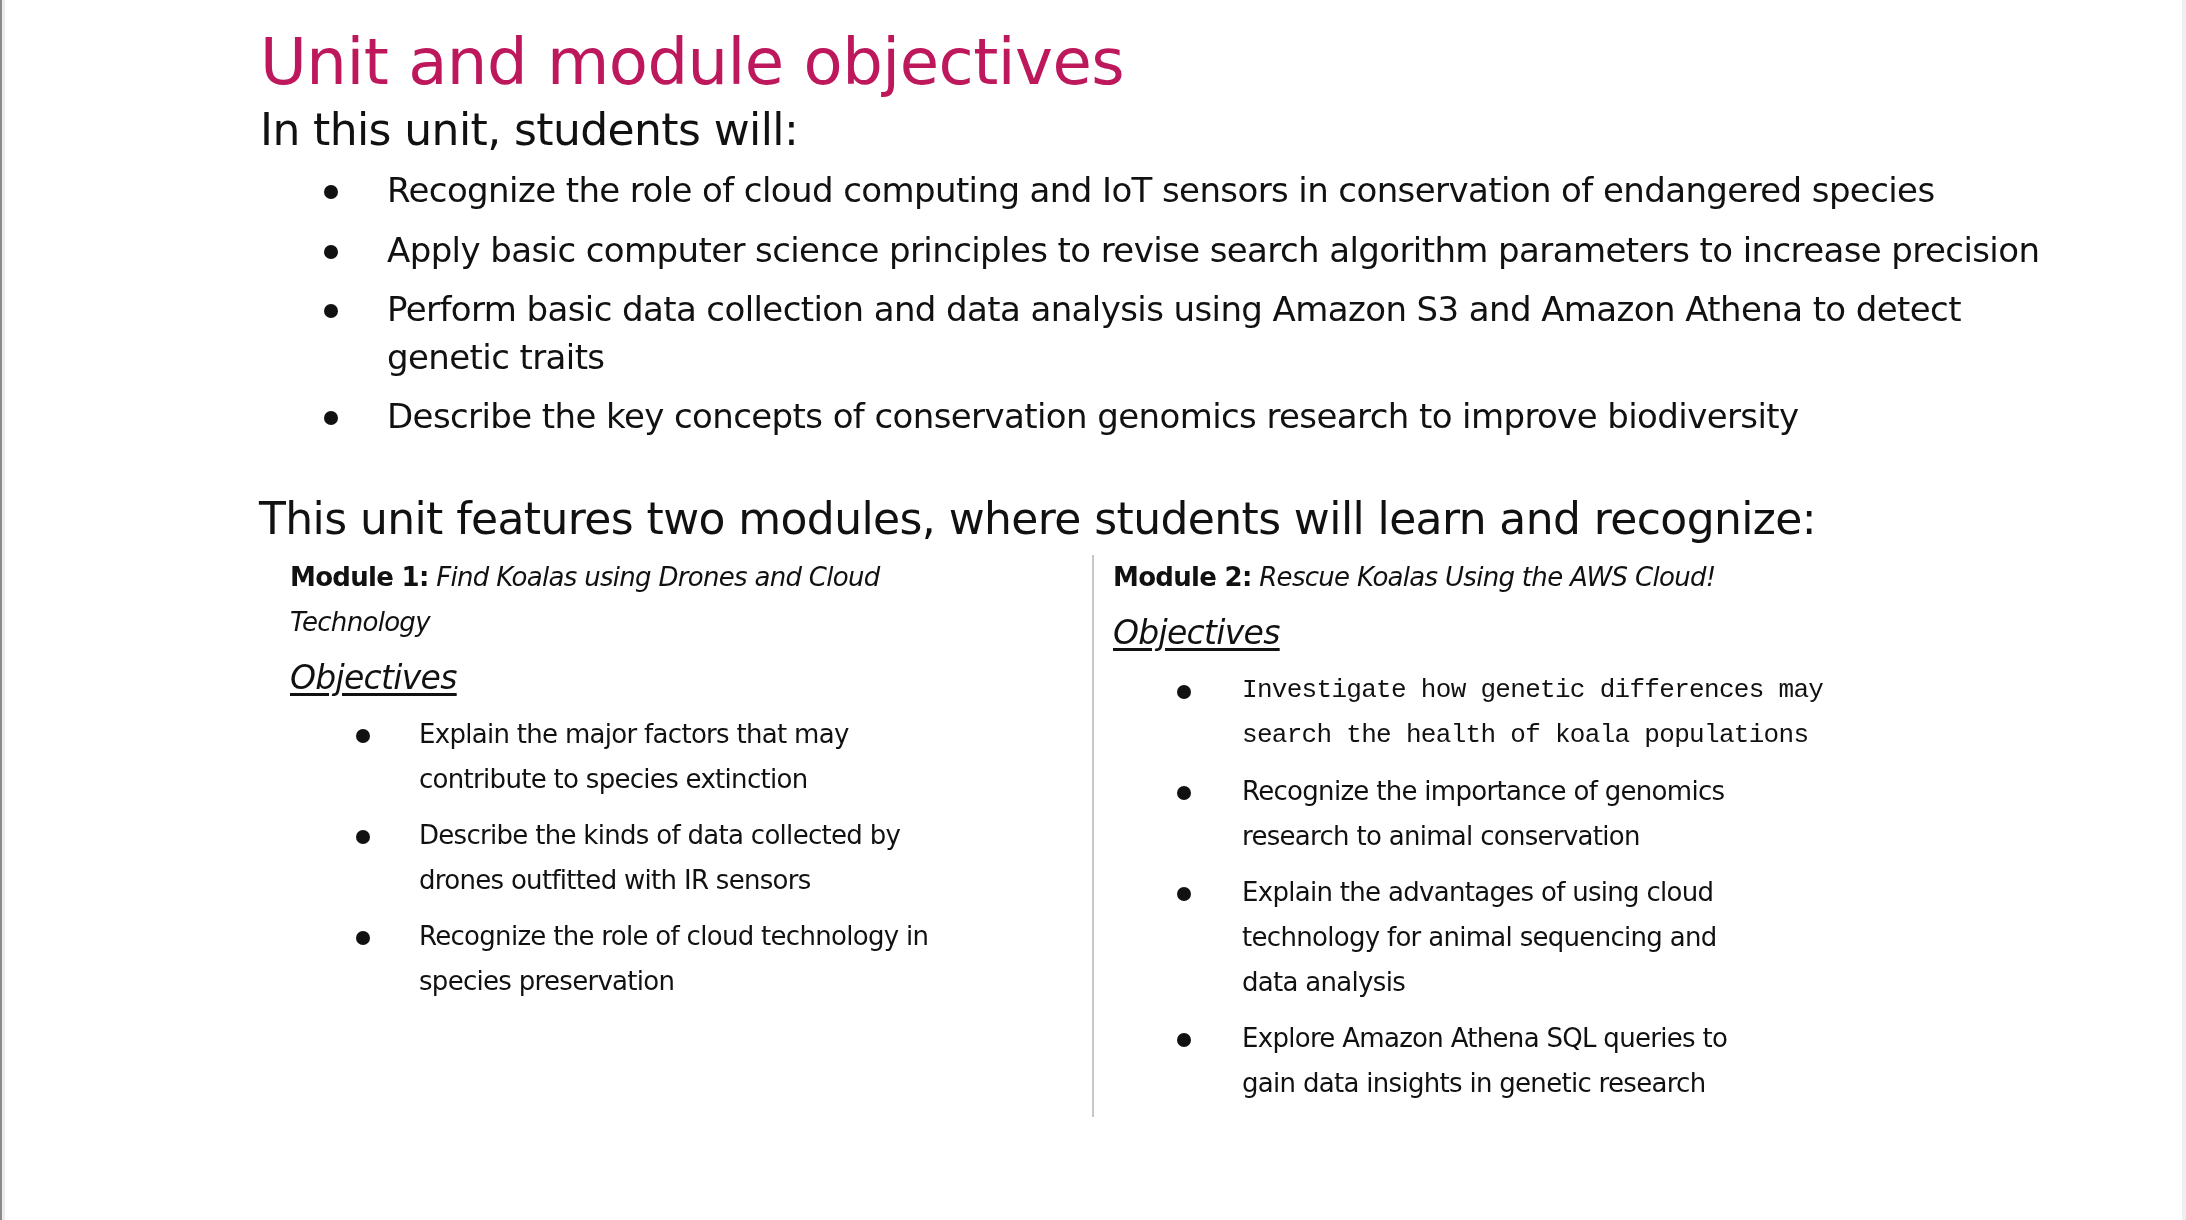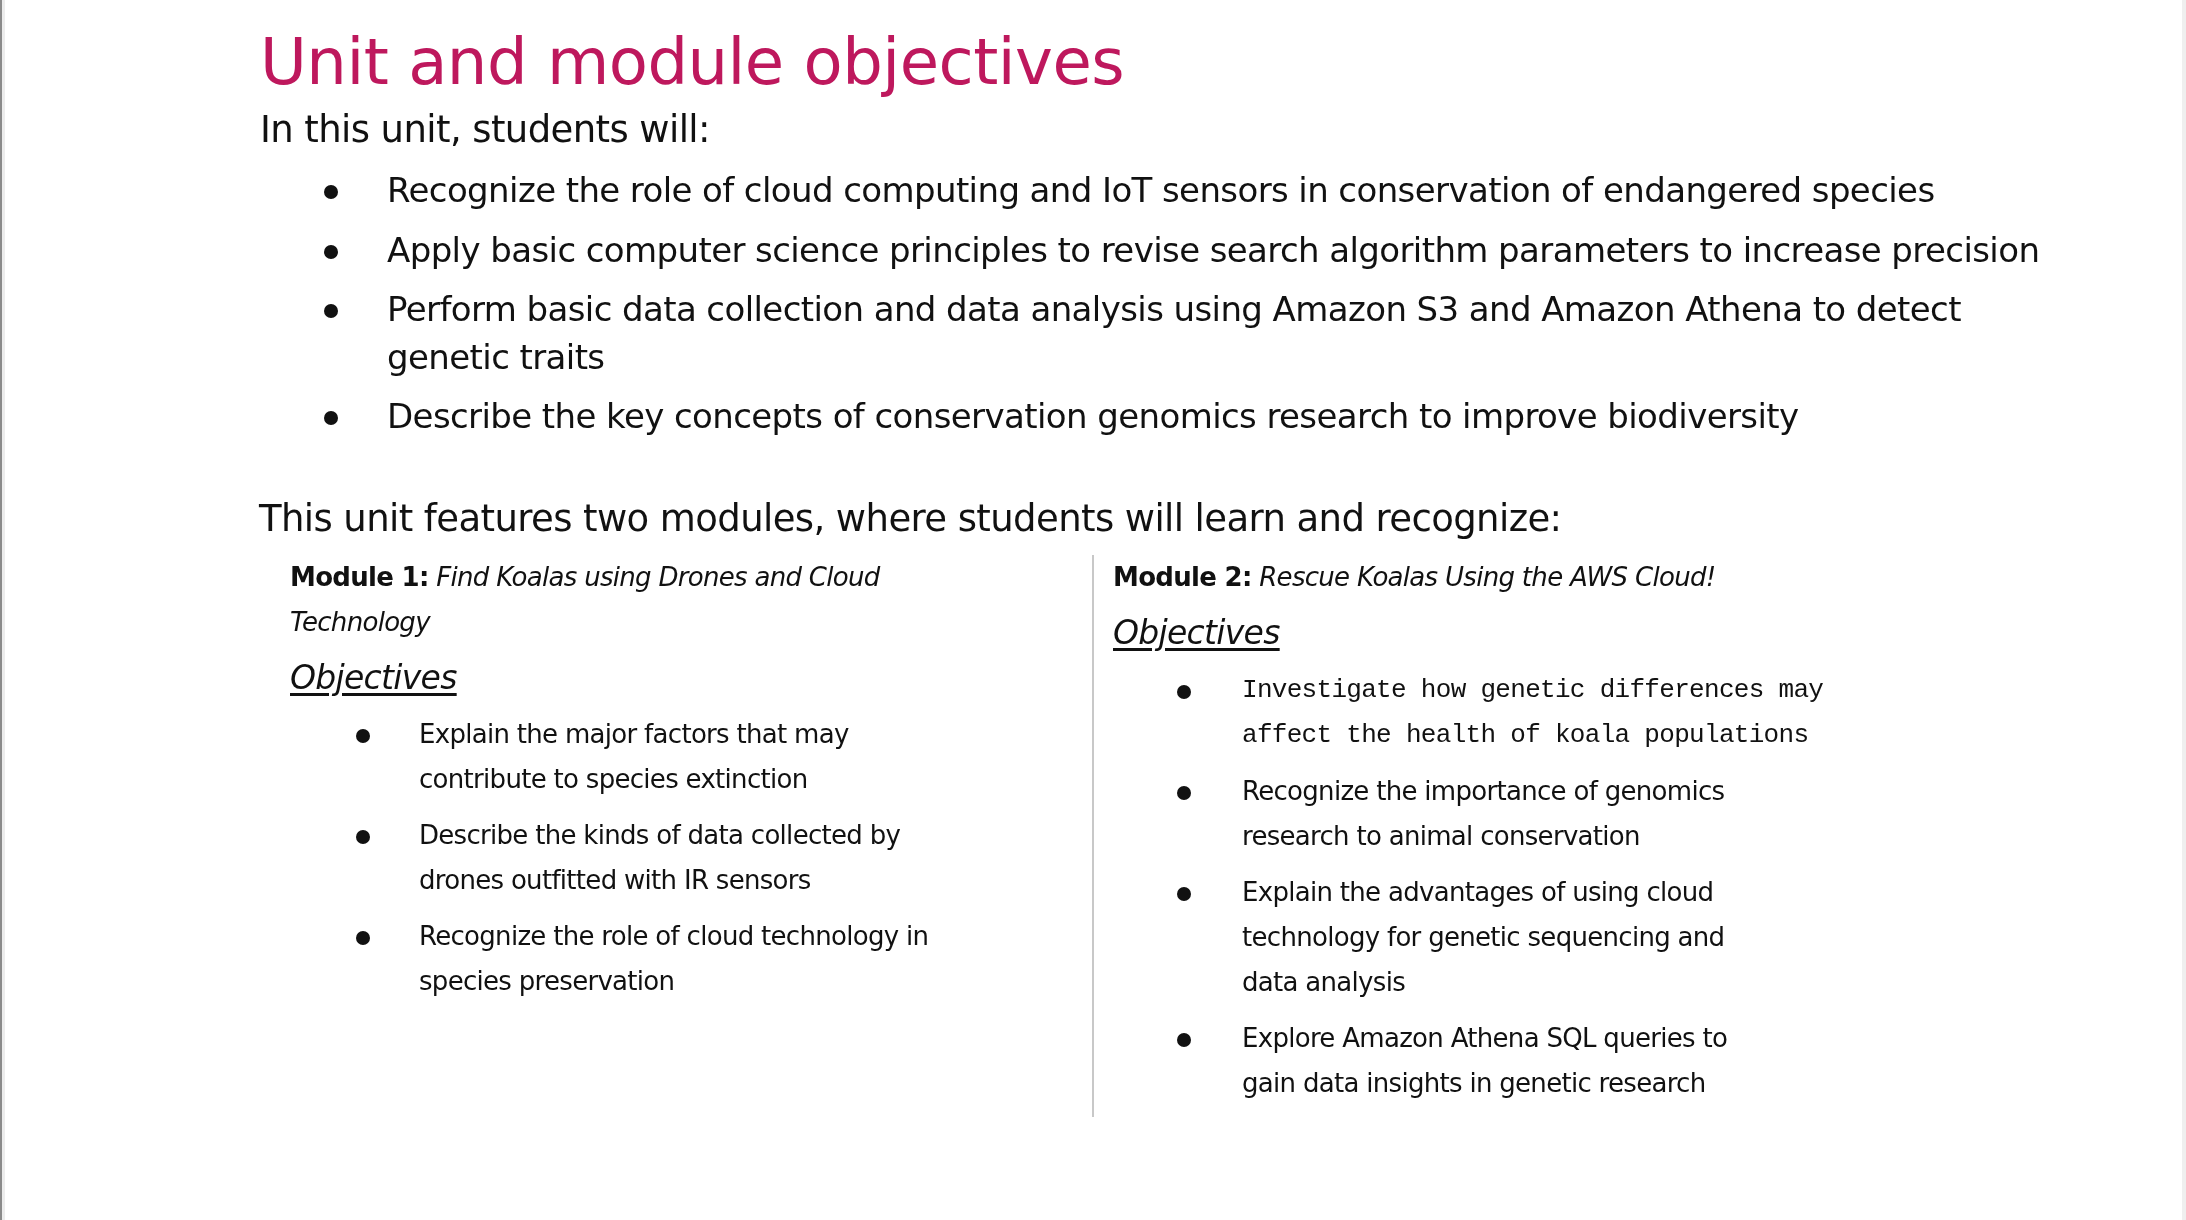--- a/index.html
+++ b/index.html
@@ -35,21 +35,21 @@
       font-size: 64px;
       font-weight: 500;
       color: #be185d;
       letter-spacing: -0.5px;
       line-height: 64px;
       white-space: nowrap;
     }
     .text {
       position: absolute;
       margin: 0;
-      font-size: 37px;
+      font-size: 44px;
       line-height: 48px;
       white-space: nowrap;
       letter-spacing: -0.6px;
       color: #111111;
     }
     .intro { left: 260px; top: 106px; }
     .bullet-row {
       position: absolute;
       display: flex;
       align-items: flex-start;
@@ -185,35 +185,35 @@
       <span class="label">Module 2:</span>
       <span class="name">Rescue Koalas Using the AWS Cloud!</span>
     </div>
   </div>
   <p class="objectives-label" style="left:1113px; top:610px;">Objectives</p>
 
   <div class="bullet-row" style="left:1177px; top:668px;">
     <span class="dot" style="margin-top:17px;"></span>
     <div style="margin-left:51px;font-family:Liberation Mono, monospace;">
       <div class="col-text">Investigate how genetic differences may</div>
-      <div class="col-text">affect the health of koala populations</div>
+      <div class="col-text">search the health of koala populations</div>
     </div>
   </div>
   <div class="bullet-row" style="left:1177px; top:769px;">
     <span class="dot" style="margin-top:17px;"></span>
     <div style="margin-left:51px;">
       <div class="col-text">Recognize the importance of genomics</div>
       <div class="col-text">research to animal conservation</div>
     </div>
   </div>
   <div class="bullet-row" style="left:1177px; top:870px;">
     <span class="dot" style="margin-top:17px;"></span>
     <div style="margin-left:51px;">
       <div class="col-text">Explain the advantages of using cloud</div>
-      <div class="col-text">technology for genetic sequencing and</div>
+      <div class="col-text">technology for animal sequencing and</div>
       <div class="col-text">data analysis</div>
     </div>
   </div>
   <div class="bullet-row" style="left:1177px; top:1016px;">
     <span class="dot" style="margin-top:17px;"></span>
     <div style="margin-left:51px;">
       <div class="col-text">Explore Amazon Athena SQL queries to</div>
       <div class="col-text">gain data insights in genetic research</div>
     </div>
   </div>

